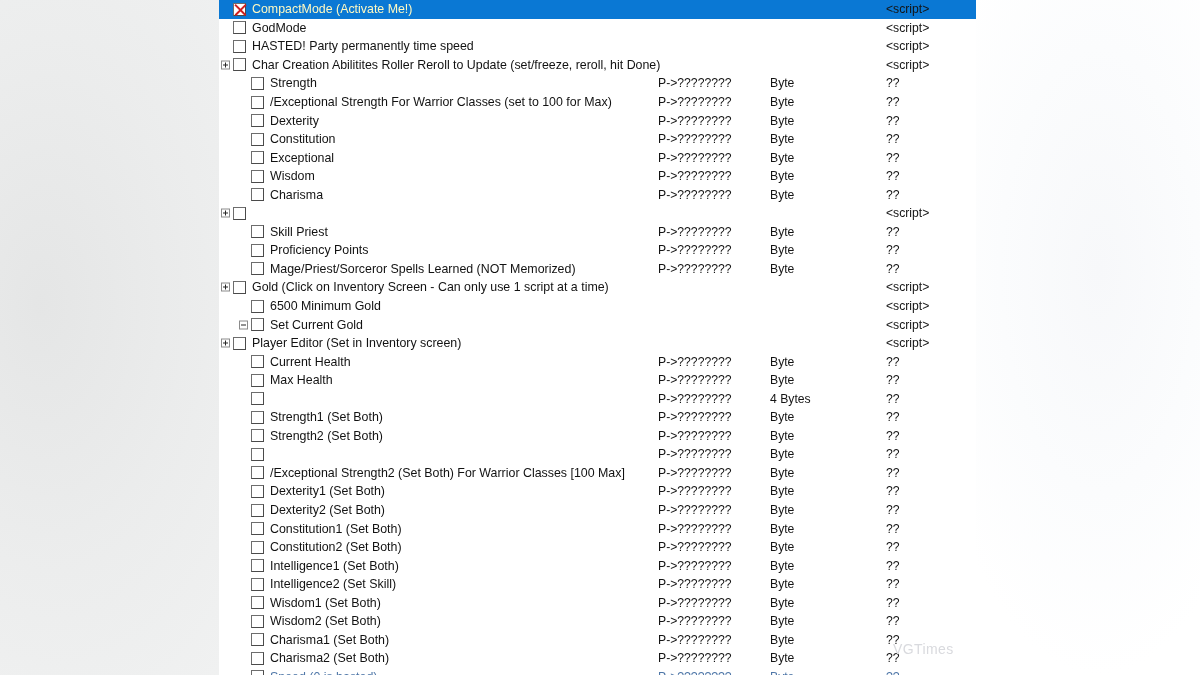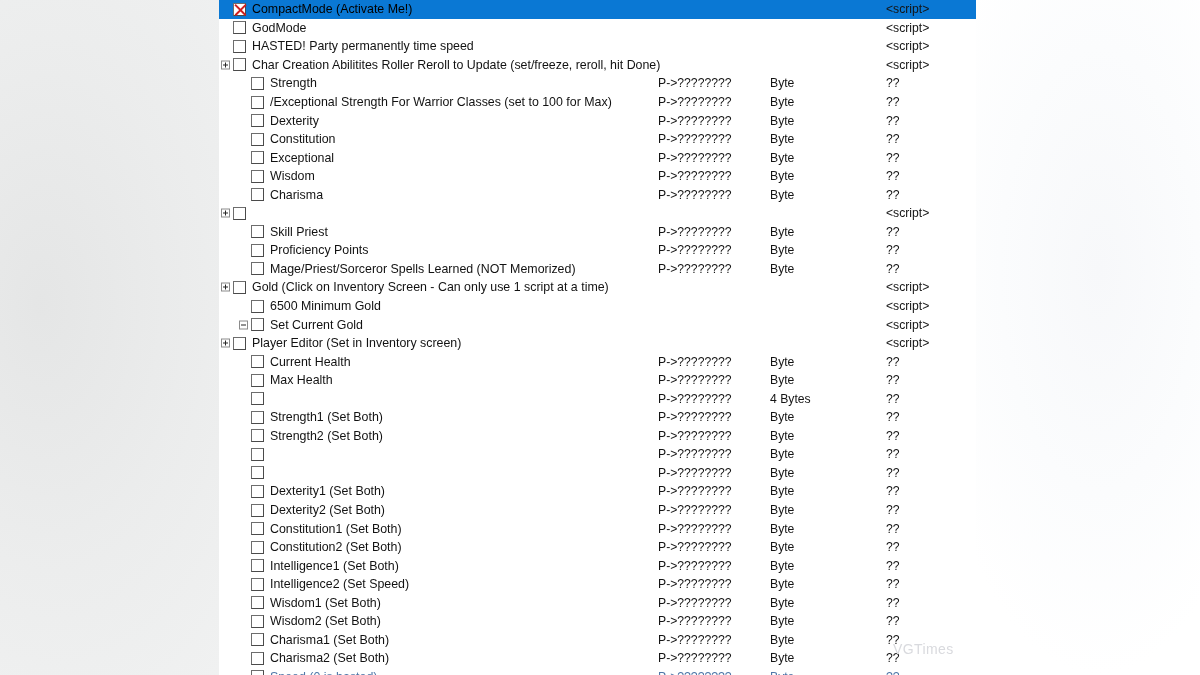--- a/index.html
+++ b/index.html
@@ -37,21 +37,21 @@
     position:relative;
     height:18.55px;
     display:flex;align-items:center;
     font-size:12.4px;
     color:#121212;
     white-space:nowrap;
   }
   .row.selected{
     background:#0a78d4;
   }
-  .row.selected .label{color:#000000;}
+  .row.selected .label{color:#fef9c3;}
   .row.dim .label,.row.dim .col{color:#4f77a8;}
 
   
   .indent{flex:0 0 auto;height:100%;position:relative;}
 
   
   .exp{
     position:absolute;top:50%;transform:translateY(-50%);
     width:9px;height:9px;
     border:1px solid #8b8b8b;background:#ffffff;
@@ -290,20 +290,21 @@
       <div class="row">
         <div class="indent" style="width: 32px;"></div>
         <span class="cb"></span>
         <span class="col col-addr">P-&gt;????????</span>
         <span class="col col-type">Byte</span>
         <span class="col col-val">??</span>
       </div>
       <div class="row">
         <div class="indent" style="width: 32px;"></div>
         <span class="cb"></span>
+        <span class="label">/Exceptional Strength2 (Set Both) For Warrior Classes [100 Max]</span>
         <span class="col col-addr">P-&gt;????????</span>
         <span class="col col-type">Byte</span>
         <span class="col col-val">??</span>
       </div>
       <div class="row">
         <div class="indent" style="width: 32px;"></div>
         <span class="cb"></span>
         <span class="label">Dexterity1 (Set Both)</span>
         <span class="col col-addr">P-&gt;????????</span>
         <span class="col col-type">Byte</span>
@@ -337,21 +338,21 @@
         <div class="indent" style="width: 32px;"></div>
         <span class="cb"></span>
         <span class="label">Intelligence1 (Set Both)</span>
         <span class="col col-addr">P-&gt;????????</span>
         <span class="col col-type">Byte</span>
         <span class="col col-val">??</span>
       </div>
       <div class="row">
         <div class="indent" style="width: 32px;"></div>
         <span class="cb"></span>
-        <span class="label">Intelligence2 (Set Speed)</span>
+        <span class="label">Intelligence2 (Set Skill)</span>
         <span class="col col-addr">P-&gt;????????</span>
         <span class="col col-type">Byte</span>
         <span class="col col-val">??</span>
       </div>
       <div class="row">
         <div class="indent" style="width: 32px;"></div>
         <span class="cb"></span>
         <span class="label">Wisdom1 (Set Both)</span>
         <span class="col col-addr">P-&gt;????????</span>
         <span class="col col-type">Byte</span>

